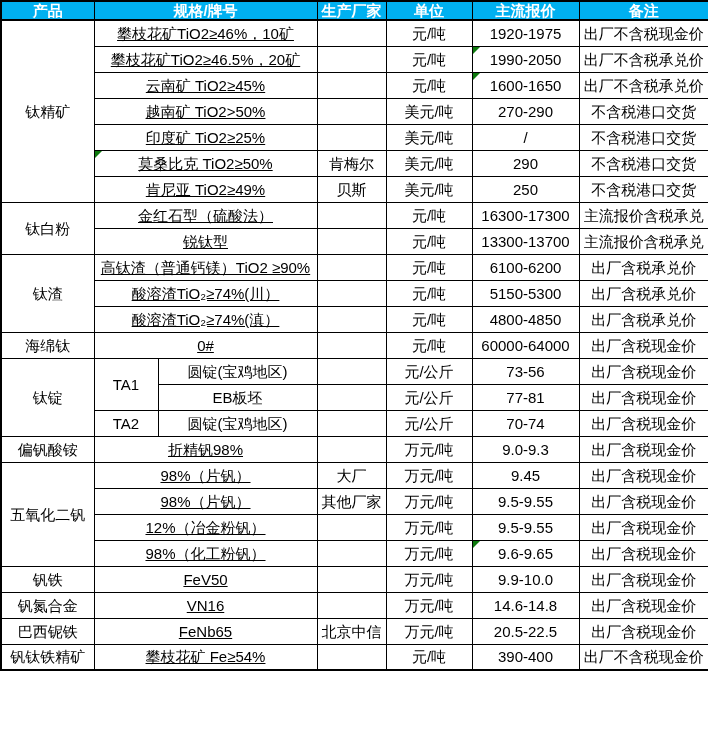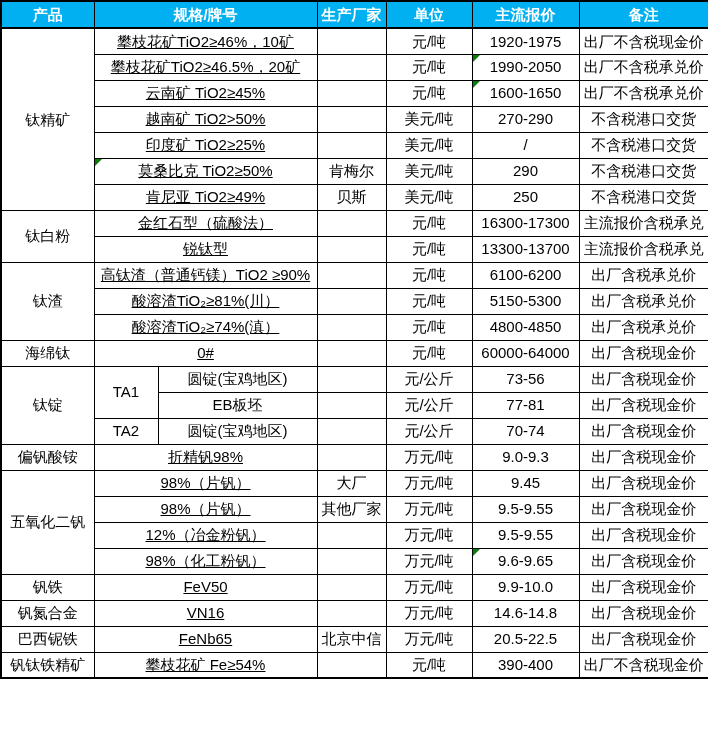--- a/index.html
+++ b/index.html
@@ -27,21 +27,21 @@
     font-size:15px;
     line-height:1.15;
     text-align:center;
     vertical-align:middle;
     padding:0;
     position:relative;
     overflow:hidden;
     white-space:nowrap;
     background:var(--cell-bg);
   }
-  table.price thead tr{height:27px;}
+  table.price thead tr{height:19px;}
   table.price tbody tr{height:26px;}
   table.price thead th{
     background:var(--header-bg);
     color:var(--header-fg);
     font-weight:bold;
     border-bottom:2px solid var(--border);
   }
   td.c-spec{text-align:left;padding-left:3px;text-decoration:underline;}
   td.c-speca{text-align:left;padding-left:4px;}
   td.c-specb{text-align:left;padding-left:3px;margin-top:19px;}
@@ -144,21 +144,21 @@
       </tr>
       <tr>
         <td class="c-product" rowspan="3">钛渣</td>
         <td class="c-spec" colspan="2">高钛渣（普通钙镁）TiO2 ≥90%</td>
         <td class="c-maker"></td>
         <td class="c-unit">元/吨</td>
         <td class="c-price">6100-6200</td>
         <td class="c-note">出厂含税承兑价</td>
       </tr>
       <tr>
-        <td class="c-spec" colspan="2">酸溶渣TiO₂≥81%(川）</td>
+        <td class="c-spec" colspan="2">酸溶渣TiO₂≥74%(川）</td>
         <td class="c-maker"></td>
         <td class="c-unit">元/吨</td>
         <td class="c-price">5150-5300</td>
         <td class="c-note">出厂含税承兑价</td>
       </tr>
       <tr>
         <td class="c-spec" colspan="2">酸溶渣TiO₂≥74%(滇）</td>
         <td class="c-maker"></td>
         <td class="c-unit">元/吨</td>
         <td class="c-price">4800-4850</td>

